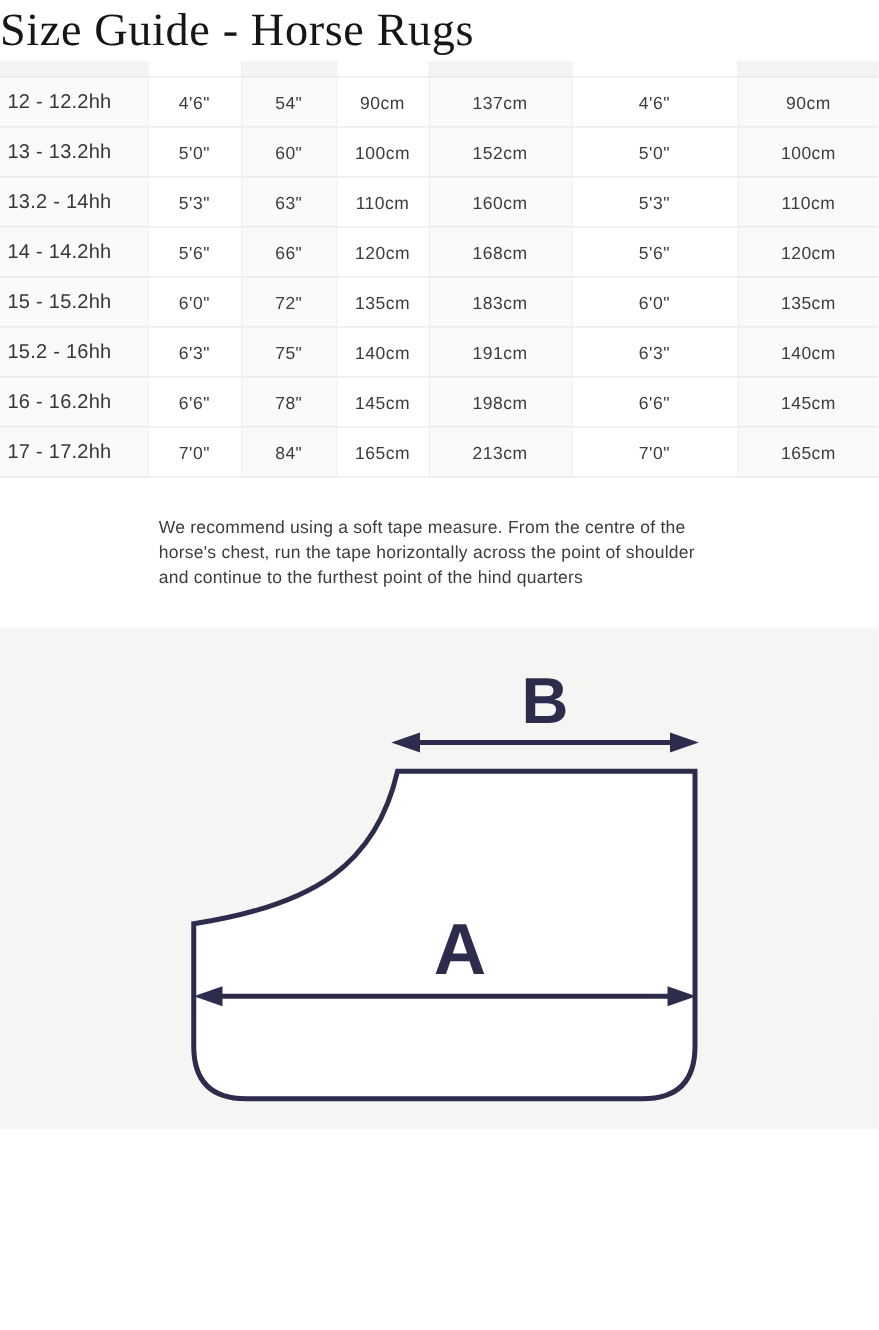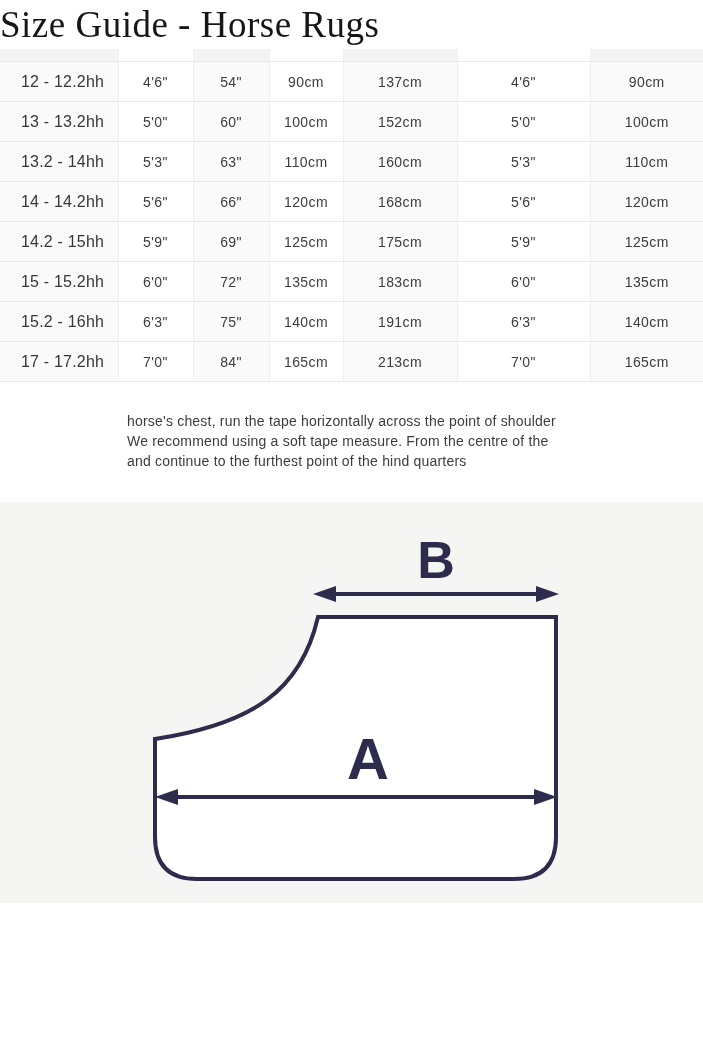--- a/index.html
+++ b/index.html
@@ -53,21 +53,21 @@
     height:12px;
   }
   table.size-table tr.strip td:nth-child(odd){
     background:var(--stripe-header);
   }
   table.size-table tr.data td{
     height:39px;
   }
   table.size-table tr.data td:first-child{
     text-align:left;
-    padding-left:21px;
+    padding-left:6px;
     font-size:16px;
     letter-spacing:0.2px;
     color:#373737;
   }
   .note{
     margin:29px 0 0 127px;
     font-size:14px;
     line-height:20px;
     letter-spacing:0.2px;
     color:var(--text);
@@ -144,61 +144,61 @@
       <tr class="data">
         <td>14 - 14.2hh</td>
         <td>5'6"</td>
         <td>66"</td>
         <td>120cm</td>
         <td>168cm</td>
         <td>5'6"</td>
         <td>120cm</td>
       </tr>
       <tr class="data">
-        <td>14.2 - 15hh</td>
-        <td>5'9"</td>
-        <td>69"</td>
-        <td>125cm</td>
-        <td>175cm</td>
-        <td>5'9"</td>
-        <td>125cm</td>
-      </tr>
-      <tr class="data">
         <td>15 - 15.2hh</td>
         <td>6'0"</td>
         <td>72"</td>
         <td>135cm</td>
         <td>183cm</td>
         <td>6'0"</td>
         <td>135cm</td>
       </tr>
       <tr class="data">
         <td>15.2 - 16hh</td>
         <td>6'3"</td>
         <td>75"</td>
         <td>140cm</td>
         <td>191cm</td>
         <td>6'3"</td>
         <td>140cm</td>
       </tr>
       <tr class="data">
+        <td>16 - 16.2hh</td>
+        <td>6'6"</td>
+        <td>78"</td>
+        <td>145cm</td>
+        <td>198cm</td>
+        <td>6'6"</td>
+        <td>145cm</td>
+      </tr>
+      <tr class="data">
         <td>17 - 17.2hh</td>
         <td>7'0"</td>
         <td>84"</td>
         <td>165cm</td>
         <td>213cm</td>
         <td>7'0"</td>
         <td>165cm</td>
       </tr>
     </tbody>
 </table>
 
 <div class="note">
+  <div>We recommend using a soft tape measure. From the centre of the</div>
   <div>horse's chest, run the tape horizontally across the point of shoulder</div>
-  <div>We recommend using a soft tape measure. From the centre of the</div>
   <div>and continue to the furthest point of the hind quarters</div>
 </div>
 
 <div class="diagram-panel">
   <svg width="703" height="401" viewBox="0 0 703 401">
 
     <path class="rug-outline" d="M 318,115 H 556 V 335 Q 556,377 514,377 H 197 Q 155,377 155,335 V 237 C 252,222 301,189 318,115 Z"></path>
 
     <g>
       <line class="arrow-line" x1="329" y1="92" x2="545" y2="92"></line>

